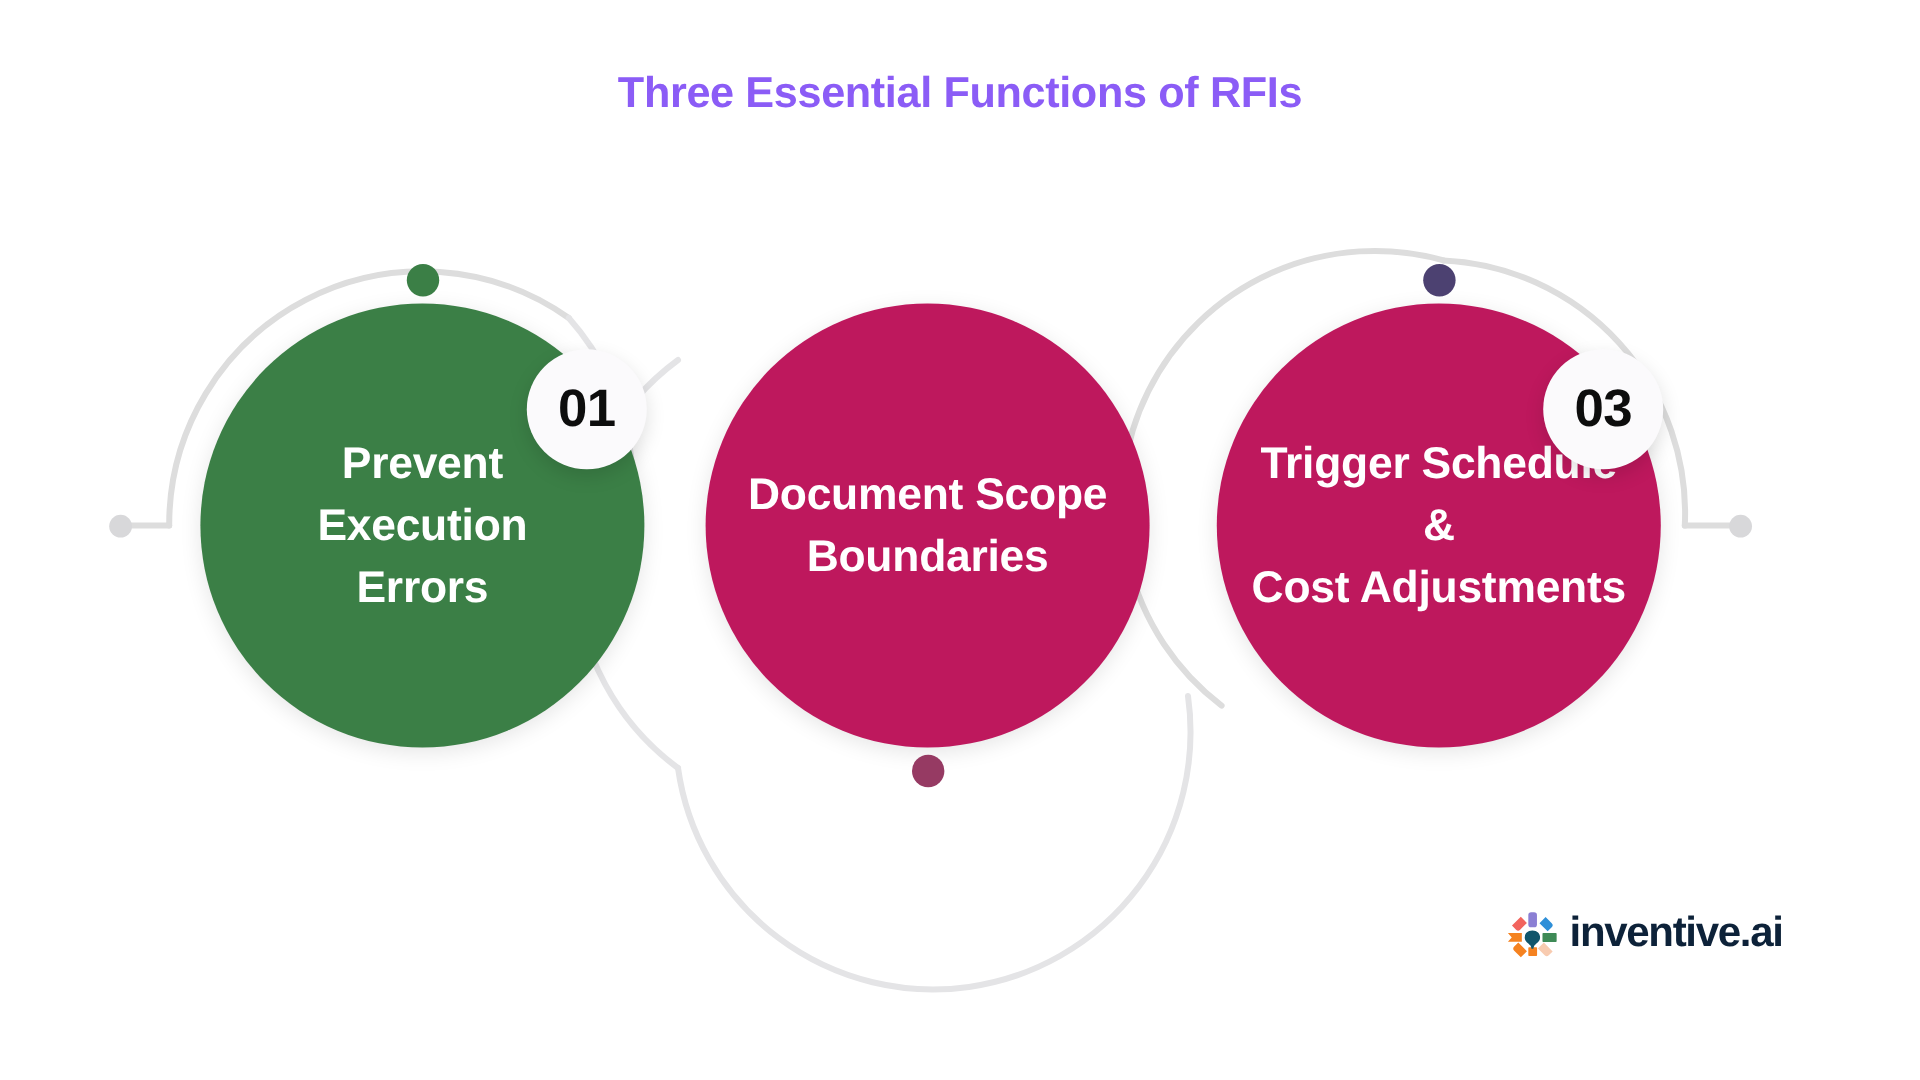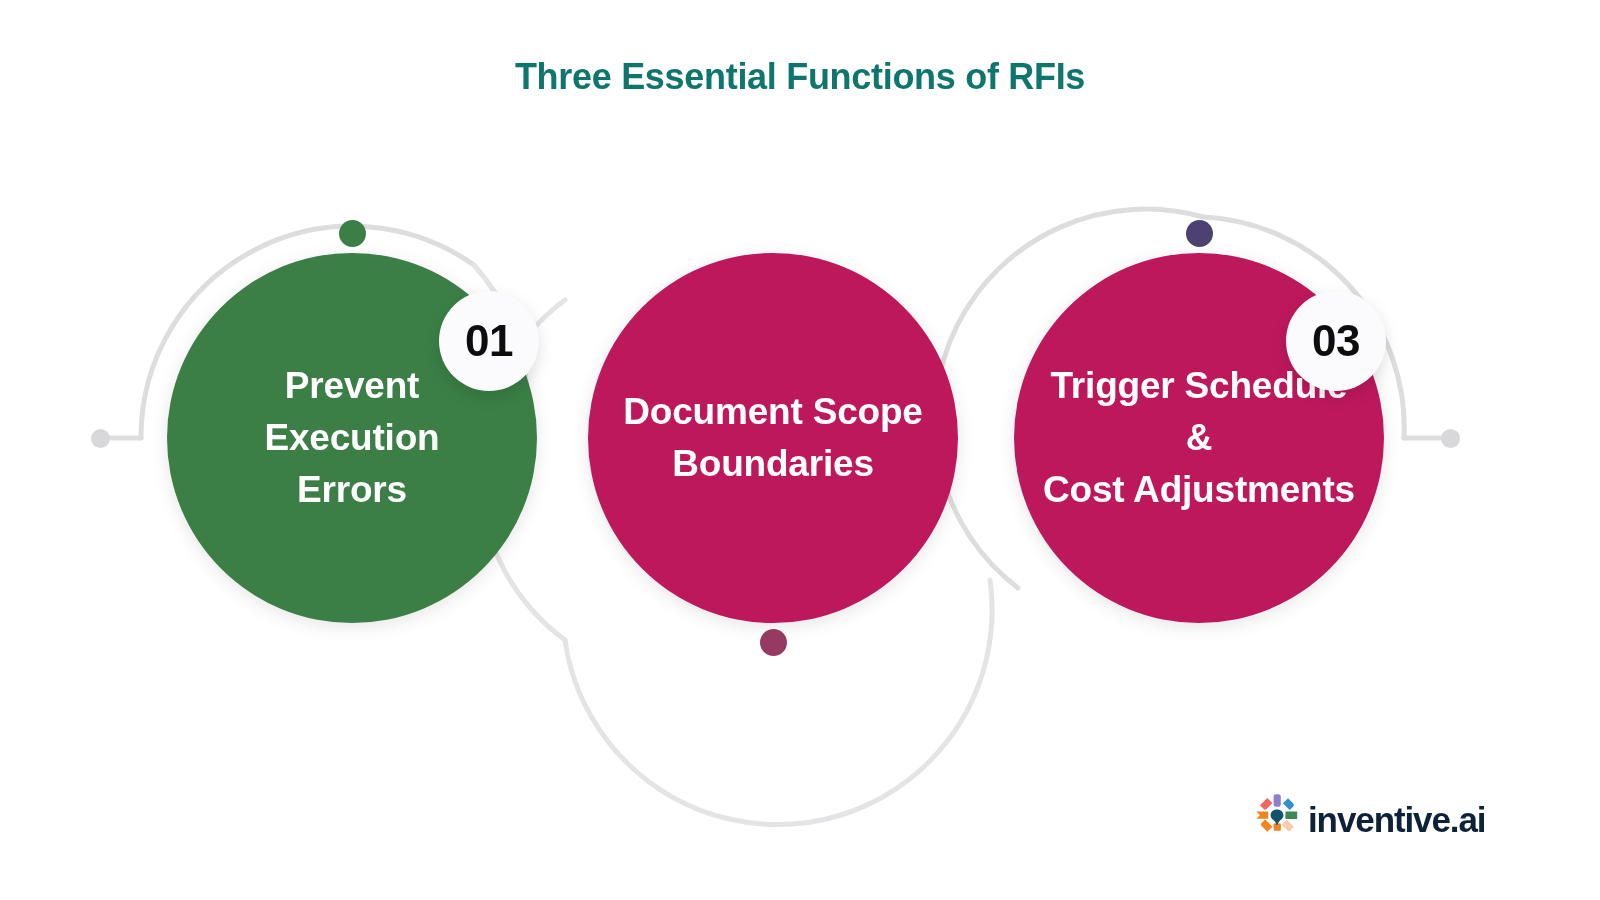--- a/index.html
+++ b/index.html
@@ -25,21 +25,21 @@
   
   .page-title {
     position: absolute;
     left: 0;
     top: 56px;
     width: 1600px;
     text-align: center;
     font-size: 36px;
     font-weight: 700;
     letter-spacing: -0.3px;
-    color: #0f766e;
+    color: #8b5cf6;
   }
 
   
   .connector-layer {
     position: absolute;
     left: 0; top: 0;
     width: 1600px;
     height: 900px;
     pointer-events: none;
   }
@@ -121,23 +121,23 @@
     background: #d8d8da;
     top: 429px;
   }
   .end-dot.left  { left: 91px; }
   .end-dot.right { left: 1441px; }
 
   
   .logo {
     position: absolute;
     left: 1255px;
-    top: 793px;
+    top: 759px;
     display: flex;
-    align-items: flex-end;
+    align-items: flex-start;
     gap: 9px;
   }
   .logo-mark {
     width: 44px;
     height: 44px;
     position: relative;
     flex: none;
   }
   .logo-text {
     font-size: 35px;

